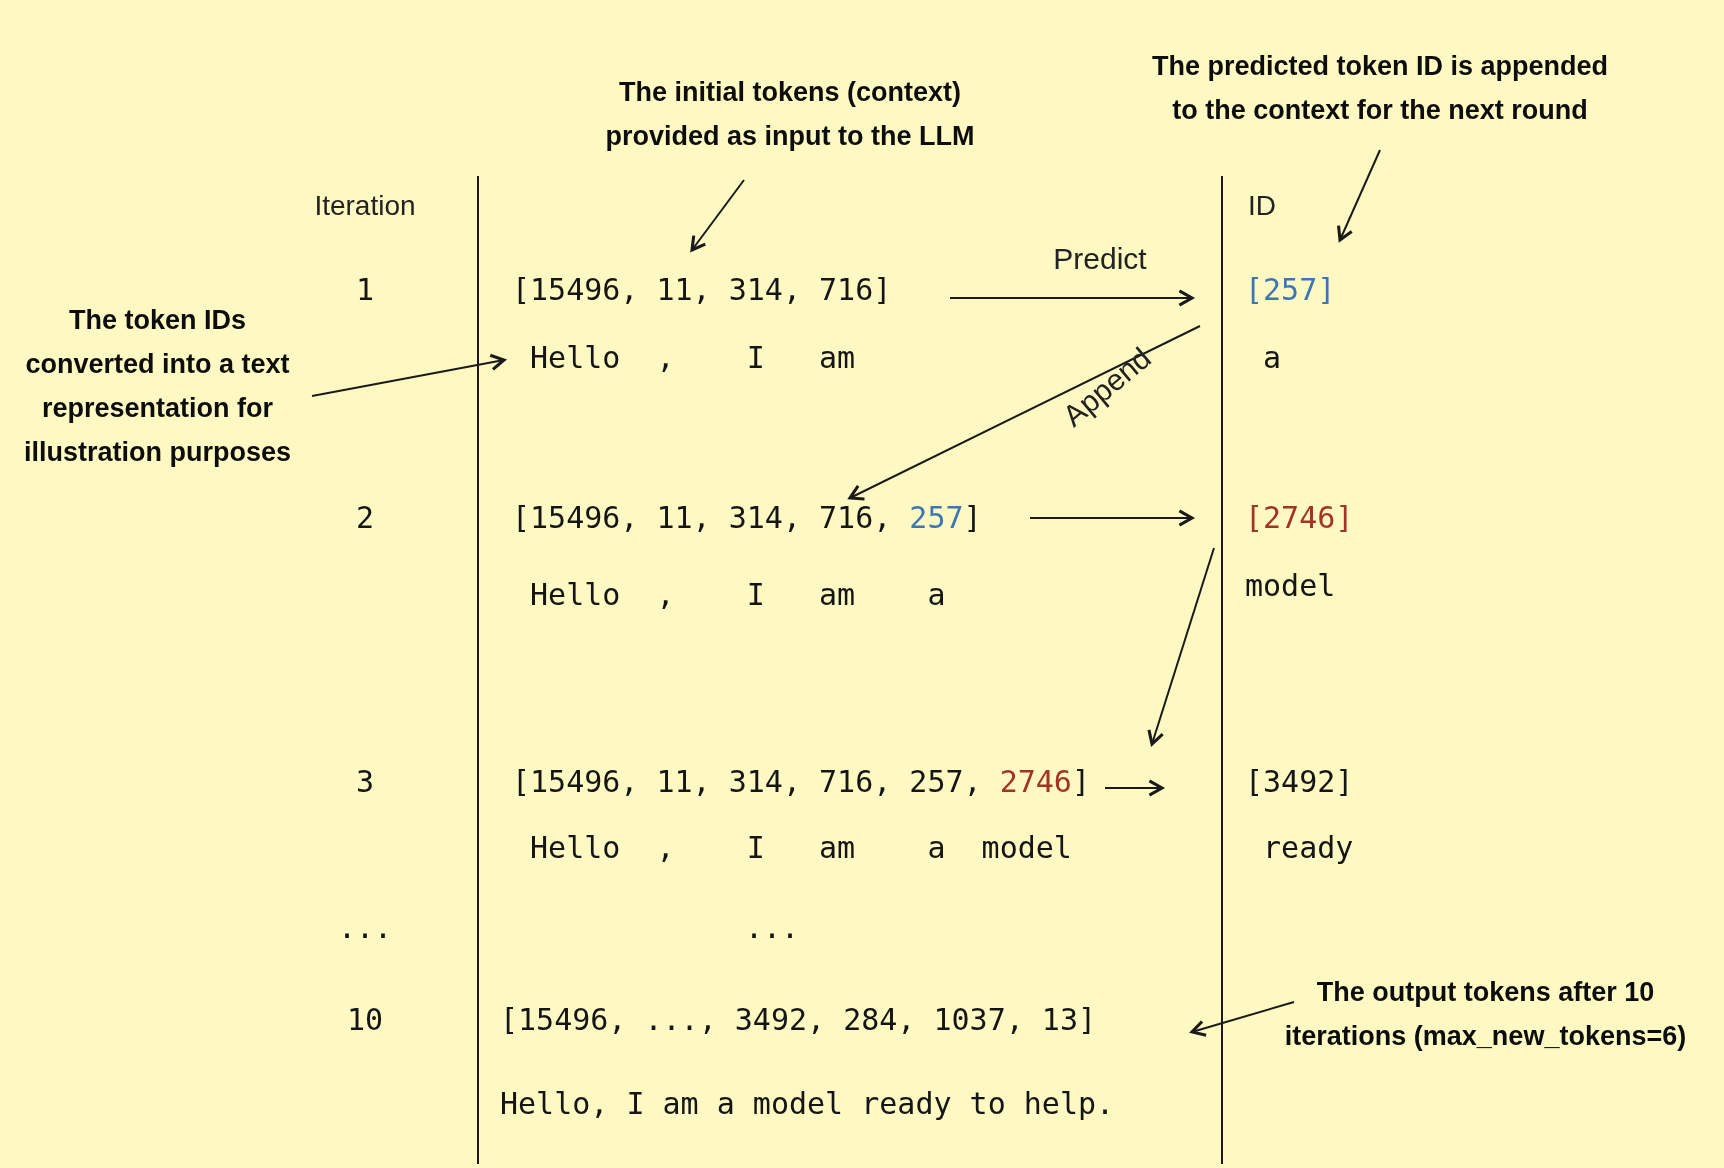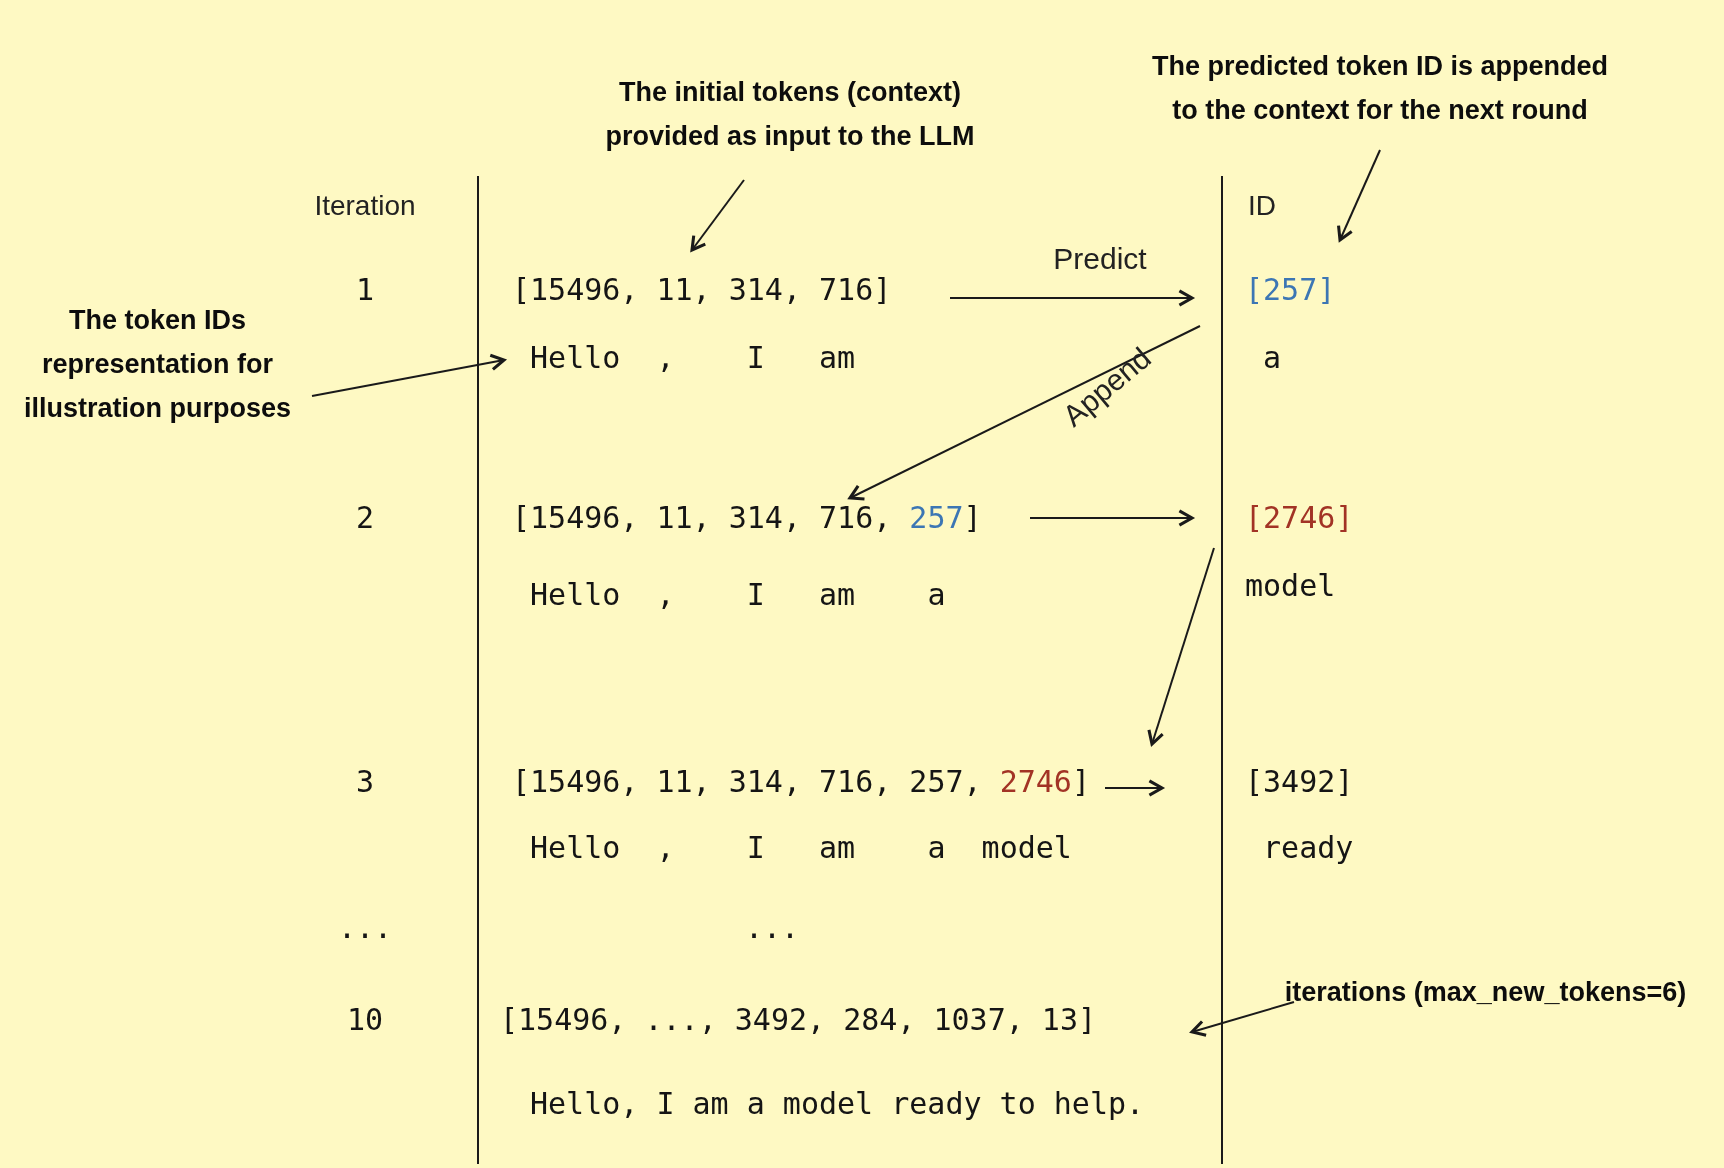--- a/index.html
+++ b/index.html
@@ -77,25 +77,27 @@
     <div>provided as input to the LLM</div>
   </div>
 
   <div class="ann" style="left:1125px; top:44px; width:510px;">
     <div>The predicted token ID is appended</div>
     <div>to the context for the next round</div>
   </div>
 
   <div class="ann" style="left:5px; top:298px; width:305px;">
     <div>The token IDs</div>
+    <div>converted into a text</div>
     <div>representation for</div>
     <div>illustration purposes</div>
   </div>
 
   <div class="ann" style="left:1278px; top:970px; width:415px;">
+    <div>The output tokens after 10</div>
     <div>iterations (max_new_tokens=6)</div>
   </div>
 
   <div class="hdr" style="left:280px; top:190px; width:170px; text-align:center;">Iteration</div>
   <div class="hdr" style="left:1248px; top:190px;">ID</div>
 
   <div class="lbl" style="left:1000px; top:242px; width:200px; text-align:center;">Predict</div>
   <div class="lbl" style="left:1012px; top:370px; width:190px; text-align:center; transform:rotate(-40deg);">Append</div>
 
   <div class="mono iter" style="left:300px; top:272px;">1</div>
@@ -114,15 +116,15 @@
   <div class="mono" style="left:512px; top:764px;"><span>[15496, 11, 314, 716, 257, </span><span style="color: rgb(162, 51, 37);">2746</span><span>]</span></div>
   <div class="mono" style="left:512px; top:830px;"> Hello  ,    I   am    a  model</div>
   <div class="mono" style="left:1245px; top:764px;">[3492]</div>
   <div class="mono" style="left:1245px; top:830px;"> ready</div>
 
   <div class="mono iter" style="left:300px; top:910px;">...</div>
   <div class="mono" style="left:745px; top:910px;">...</div>
 
   <div class="mono iter" style="left:300px; top:1002px;text-align:center;">10</div>
   <div class="mono" style="left:500px; top:1002px;">[15496, ..., 3492, 284, 1037, 13]</div>
-  <div class="mono" style="left:530px; top:1086px;">Hello, I am a model ready to help.</div>
+  <div class="mono" style="left:500px; top:1086px;">Hello, I am a model ready to help.</div>
 
 </div>
 
 </body></html>

